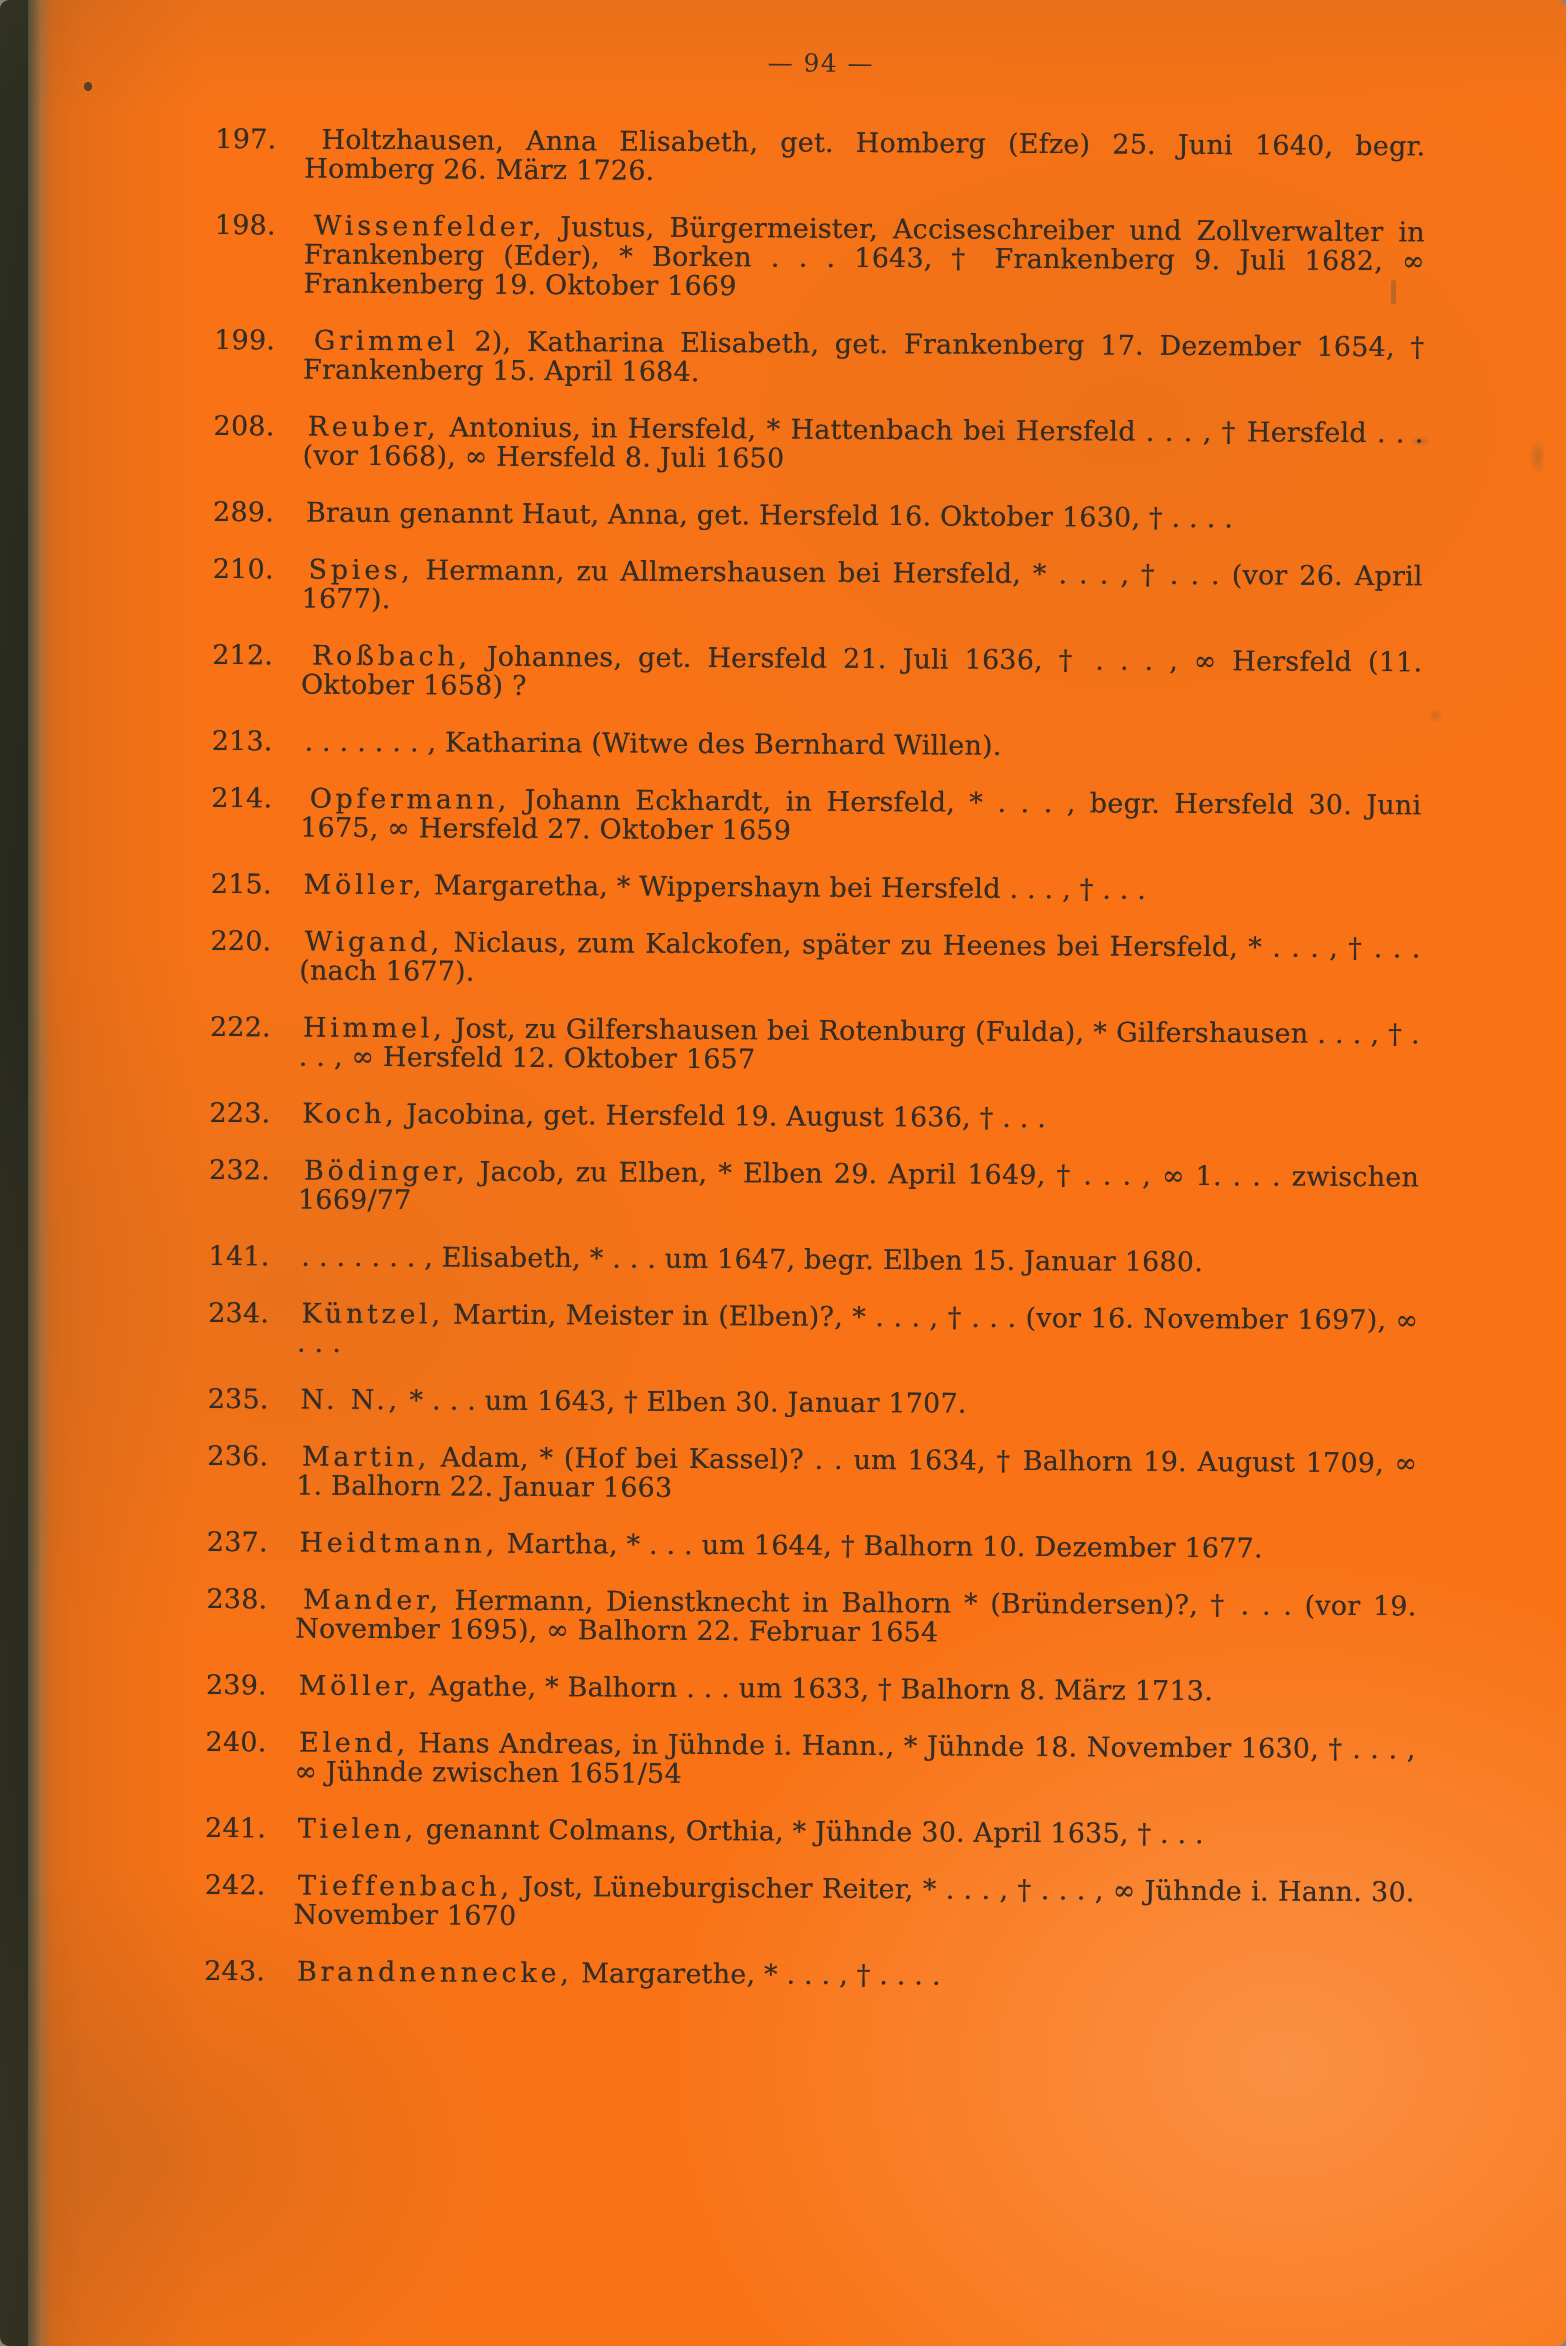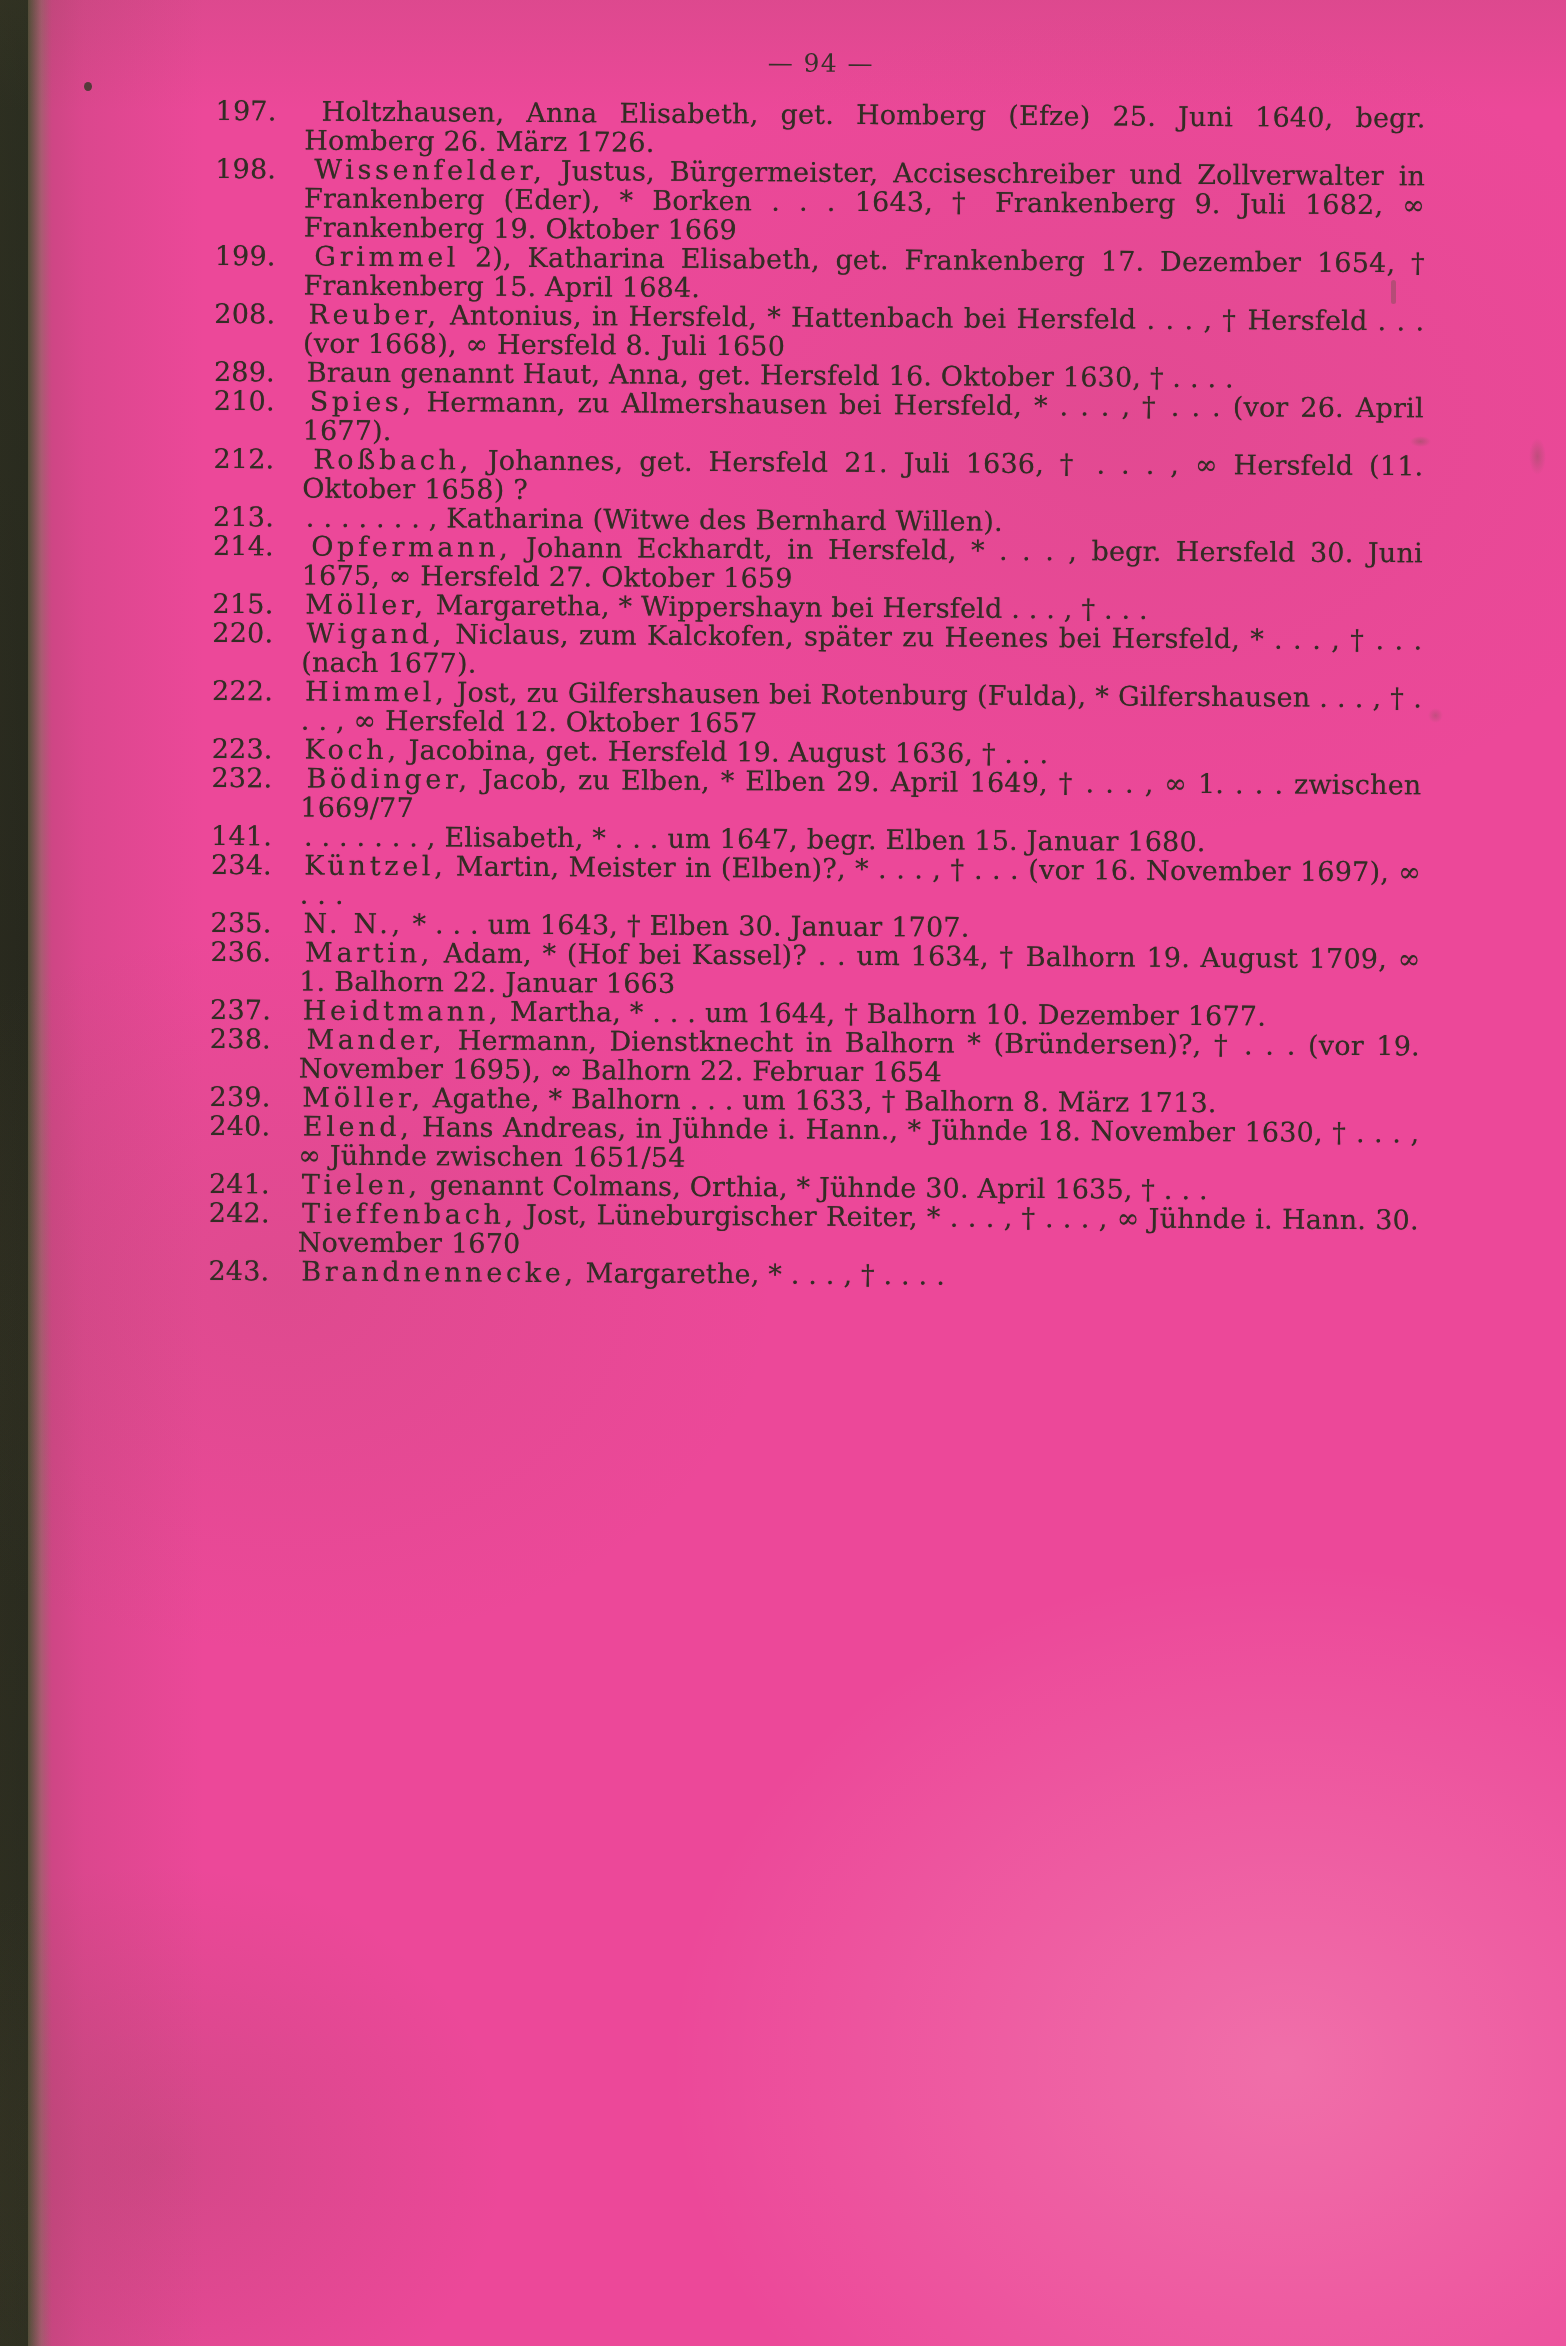--- a/index.html
+++ b/index.html
@@ -1,23 +1,24 @@
 <!DOCTYPE html>
 <html style="font-size:15px"><head>
 <meta charset="utf-8">
 <style>
   html, body { margin: 0; padding: 0; background: #8a8371; }
   .page {
     position: relative;
     width: 1566px;
     height: 2346px;
-    background: #ec4899;
+    background: #f97316;
     overflow: hidden;
     font-family: "DejaVu Serif", serif;
     color: #332d25;
+    border-radius: 9px;
   }
   
   .left-strip {
     position: absolute; left: 0; top: 0; bottom: 0; width: 28px;
     background: linear-gradient(to bottom, #232a1e, #1d221a 40%, #262b1f);
   }
   .left-strip-shadow {
     position: absolute; left: 28px; top: 0; bottom: 0; width: 24px;
     background: linear-gradient(to right, #57543f, rgba(140,132,106,0.45) 55%, rgba(140,132,106,0));
   }
@@ -56,21 +57,21 @@
   .entries { }
   .entry {
     font-size: 27px;
     line-height: 29px;
     text-align: justify;
     padding-left: 89px;
     text-indent: -89px;
     letter-spacing: 0.2px;
     text-shadow: 0 0 0.7px rgba(51,45,37,0.65);
   }
-  .entry .num { display: inline-block; width: 84px; text-indent: 0; }
+  .entry .num { display: inline-block; width: 84px; text-indent: 0; margin-top: 28px; }
   .entry .name.sp { letter-spacing: 3.7px; }
 </style>
 </head>
 <body>
 
 <div class="page">
   <div class="left-strip"></div>
   <div class="left-strip-shadow"></div>
   <div class="paper-shading"></div>
   <div class="speck"></div>

